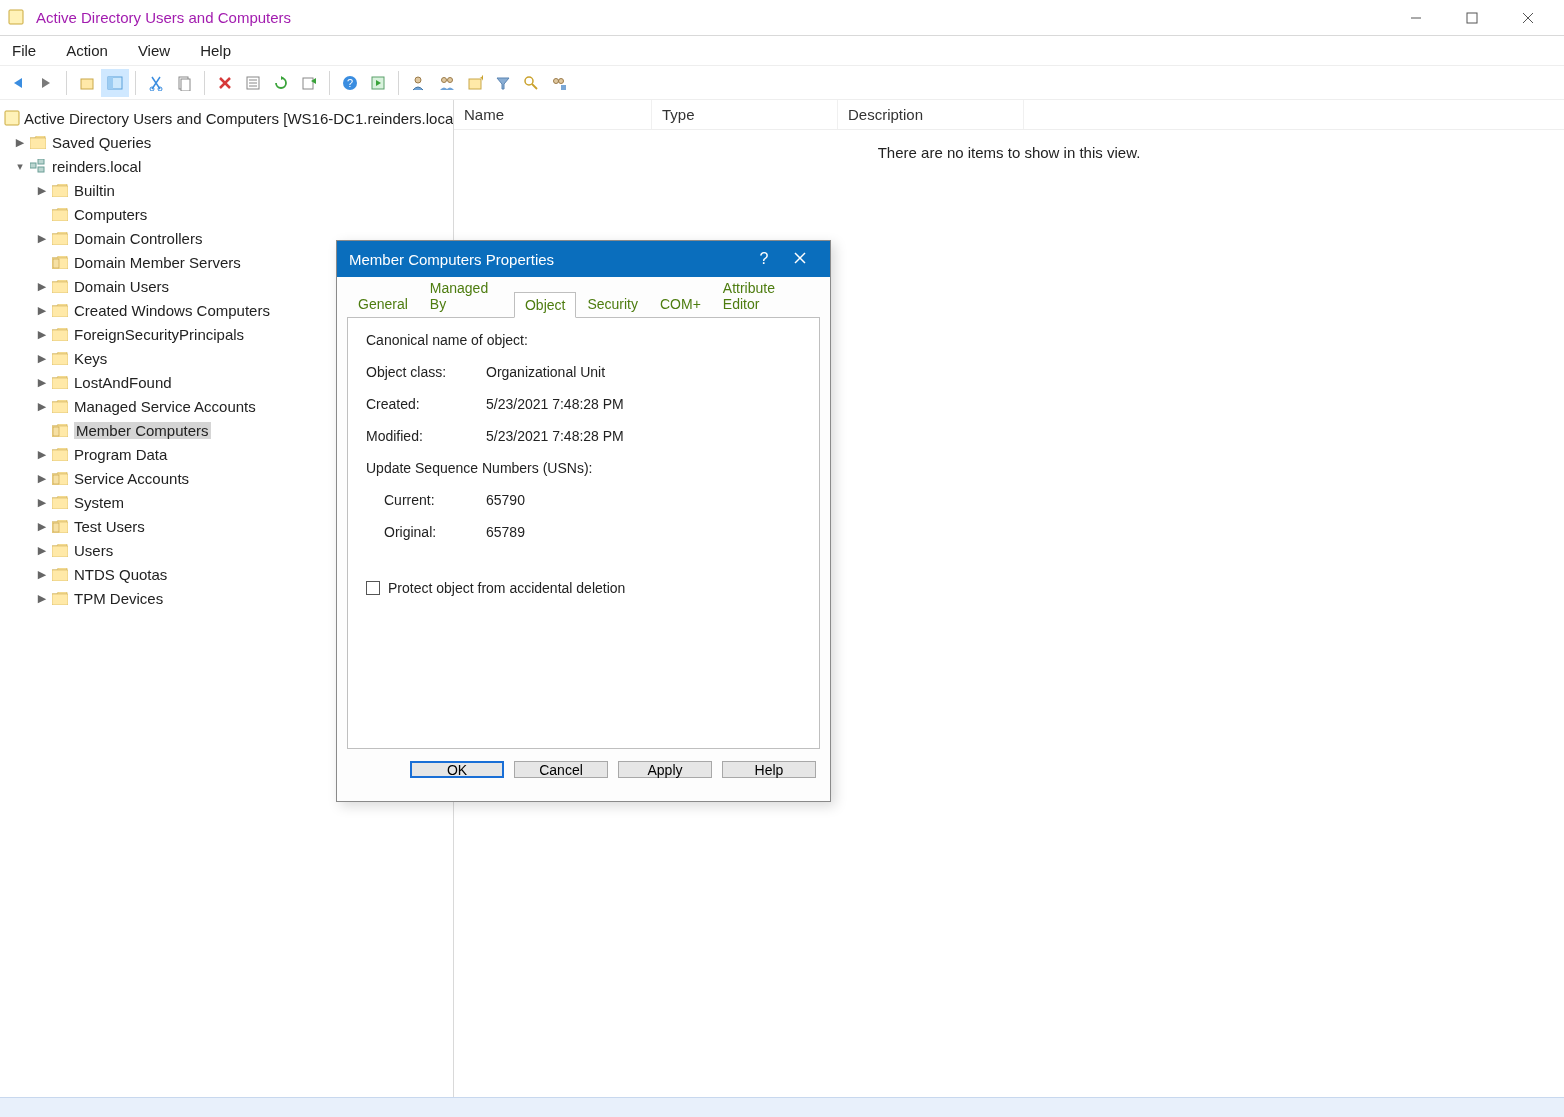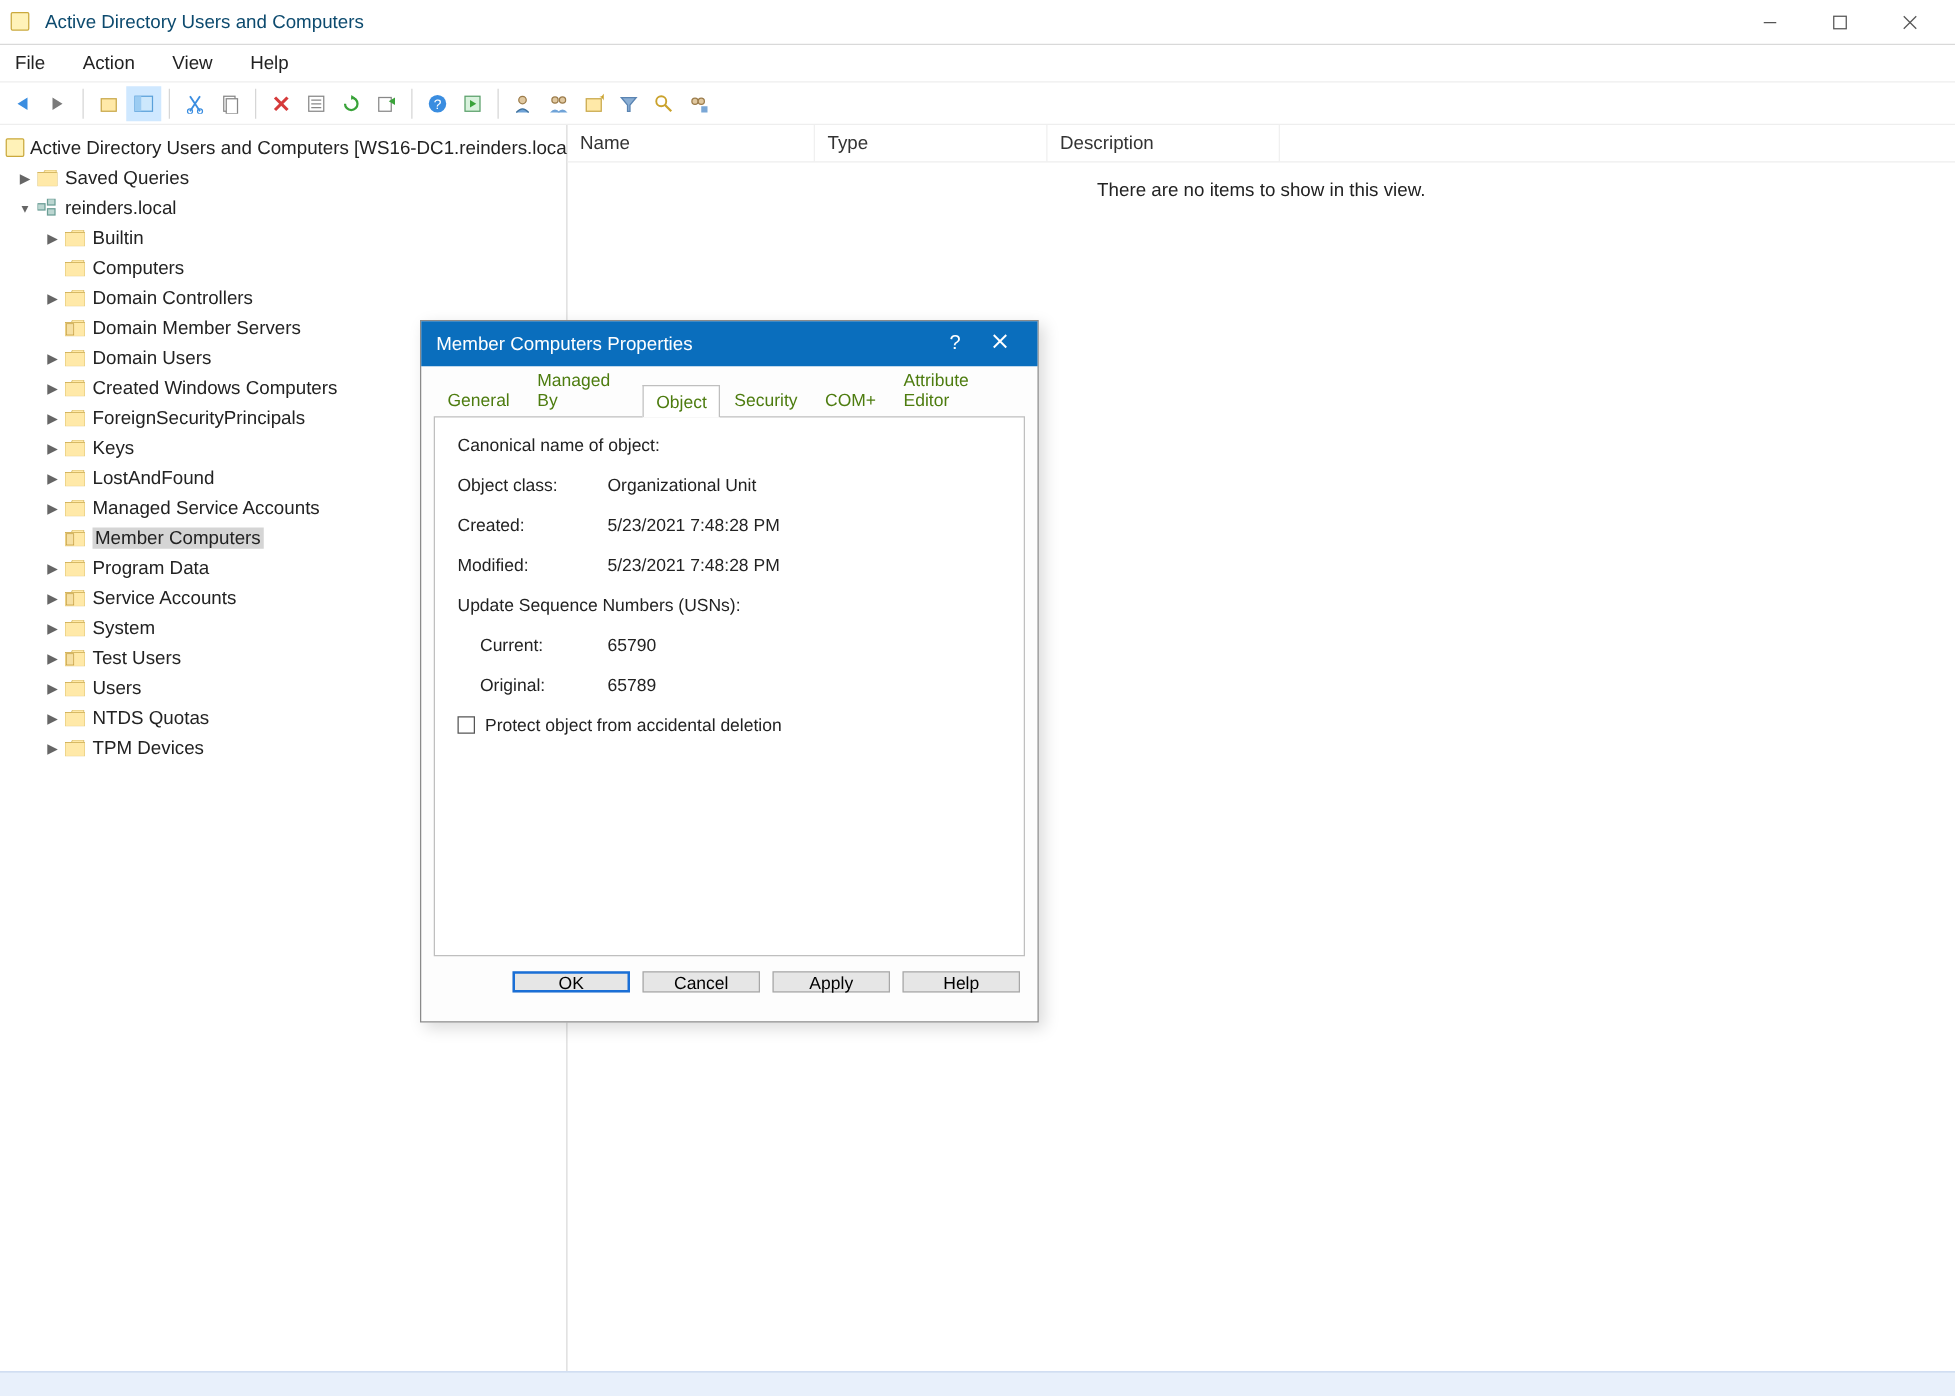--- a/index.html
+++ b/index.html
@@ -1,17 +1,17 @@
 <!DOCTYPE html>
 <html><head>
 <meta charset="utf-8">
 <style>
   * { box-sizing: border-box; font-family: "Segoe UI", Tahoma, sans-serif; }
   body { margin:0; padding:0; background:#fff; width:1564px; height:1117px; position:relative; overflow:hidden;}
-  .titlebar { height:36px; border-bottom:1px solid #d9d9d9; display:flex; align-items:center; padding:0 8px; color:#0c4a6e; font-size:15px;}
+  .titlebar { height:36px; border-bottom:1px solid #d9d9d9; display:flex; align-items:center; padding:0 8px; color:#a21caf; font-size:15px;}
   .titlebar .app-icon { width:18px; height:18px; margin-right:10px; display:inline-block;}
   .win-controls { margin-left:auto; display:flex; }
   .win-btn { width:56px; height:36px; display:flex; align-items:center; justify-content:center; color:#555;}
   .win-btn svg { width:12px; height:12px; stroke:#555; stroke-width:1;}
   .menubar { height:30px; display:flex; align-items:center; padding:0 8px; gap:22px; font-size:15px; color:#222; border-bottom:1px solid #eee;}
   .menubar .item { padding:4px 4px; }
   .toolbar { height:34px; display:flex; align-items:center; padding:0 4px; border-bottom:1px solid #eee; gap:0;}
   .toolbar .sep { width:1px; height:24px; background:#d6d6d6; margin:0 6px;}
   .tbtn { width:28px; height:28px; display:flex; align-items:center; justify-content:center; }
   .tbtn.selected { background:#cfe8ff; }
@@ -24,35 +24,35 @@
   .folder-svg { width:16px; height:13px; }
   .folder-svg rect { fill:#ffe9a8; stroke:#c9a84a; stroke-width:.5;}
   .folder-svg polygon { fill:#ffe9a8; stroke:#c9a84a; stroke-width:.5;}
   .content { flex:1; position:relative;}
   .col-headers { height:30px; display:flex; align-items:center; border-bottom:1px solid #eee; font-size:15px; color:#333;}
   .col-headers .col { padding-left:10px; border-right:1px solid #f0f0f0; height:100%; display:flex; align-items:center;}
   .empty-msg { text-align:center; padding-top:14px; font-size:15px; color:#222;}
   .statusbar { position:absolute; bottom:0; left:0; right:0; height:20px; background:#e8f0fb; border-top:1px solid #c8d8ee;}
 
   
-  .dialog { position:absolute; left:336px; top:256px; width:495px; height:562px; background:#fdfdfd; border:1px solid #8a8a8a; box-shadow:4px 4px 12px rgba(0,0,0,.15);}
+  .dialog { position:absolute; left:336px; top:240px; width:495px; height:562px; background:#fdfdfd; border:1px solid #8a8a8a; box-shadow:4px 4px 12px rgba(0,0,0,.15);}
   .dlg-title { height:36px; background:#0a6ebd; color:#fff; display:flex; align-items:center; padding:0 12px; font-size:15px;}
   .dlg-title .spacer { flex:1;}
   .dlg-title .hbtn { width:36px; text-align:center; font-size:16px;}
   .dlg-title .cbtn svg { width:12px; height:12px; stroke:#fff; stroke-width:1.5;}
   .tabs { display:flex; height:28px; margin:12px 10px 0 10px; font-size:14px; align-items:flex-end;}
   .tab { padding:4px 10px; color:#4d7c0f; border:1px solid transparent;}
   .tab.active { background:#fff; border:1px solid #bfbfbf; border-bottom:1px solid #fff; position:relative; top:1px;}
   .tab-body { border:1px solid #bfbfbf; margin:0 10px 12px 10px; background:#fff; height:432px; padding:14px 18px; font-size:14px; color:#222;}
   .field-label { margin-bottom:6px;}
   .ro-input { width:100%; height:26px; border:1px solid #b5b5b5; background:#fff; padding:0 6px; font-size:14px; display:flex; align-items:center;}
   .kv-row { display:flex; margin-top:16px;}
   .kv-row .k { width:120px;}
   .kv-row.indent .k { padding-left:18px; width:120px;}
-  .cb-row { display:flex; align-items:center; margin-top:16px; gap:8px;}
+  .cb-row { display:flex; align-items:center; margin-top:40px; gap:8px;}
   .cb { width:14px; height:14px; border:1px solid #555;}
   .dlg-buttons { display:flex; gap:10px; justify-content:flex-end; padding:0 14px 14px 0;}
   .dlg-btn { width:94px; height:17px; border:1px solid #a8a8a8; background:#e6e6e6; font-size:14px; display:flex; align-items:center; justify-content:center;}
   .dlg-btn.primary { border:2px solid #1a6fd6; background:#e6e6e6;}
 
   .domain-icon { width:16px; height:14px; }
   .domain-icon rect{ fill:#bcd6d1; stroke:#6b9e96;}
   .root-icon { width:16px; height:16px; }
   .root-icon rect { fill:#fff2b8; stroke:#caa93d;}
   .ou-folder rect.book { fill:#f6e0a3; stroke:#b99131;}

